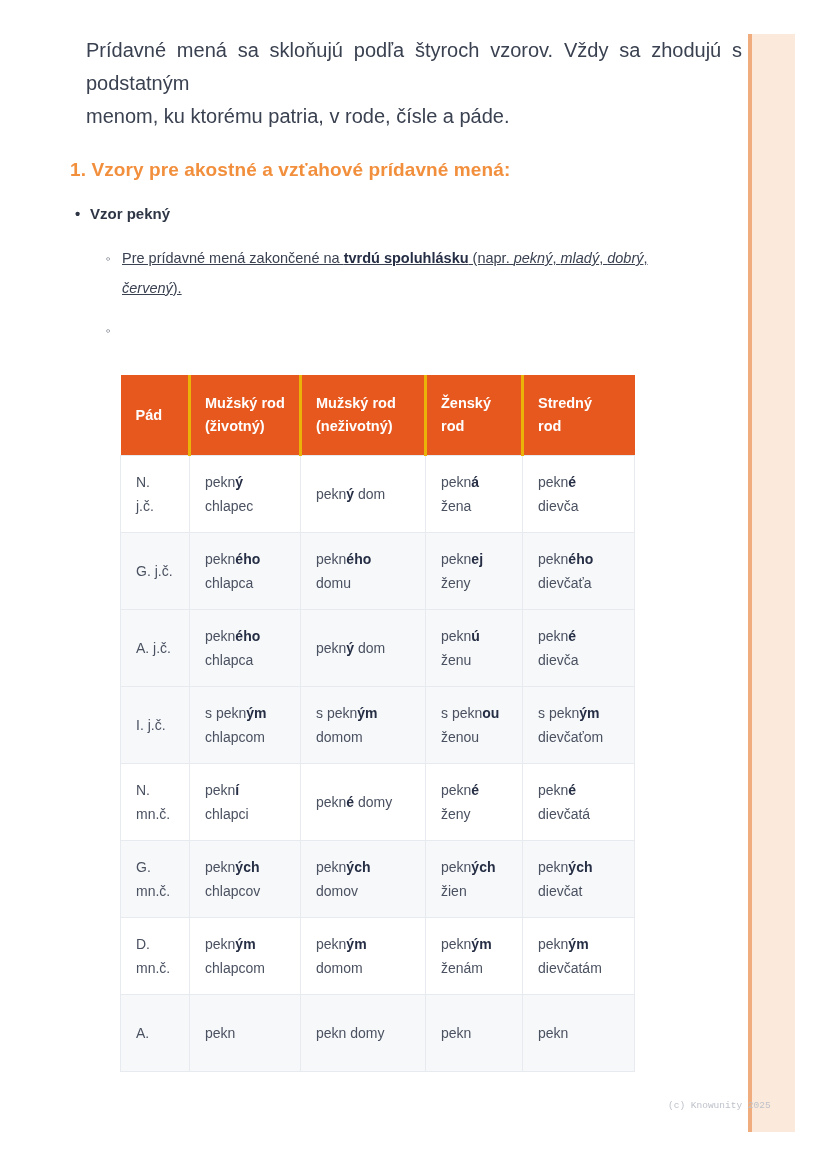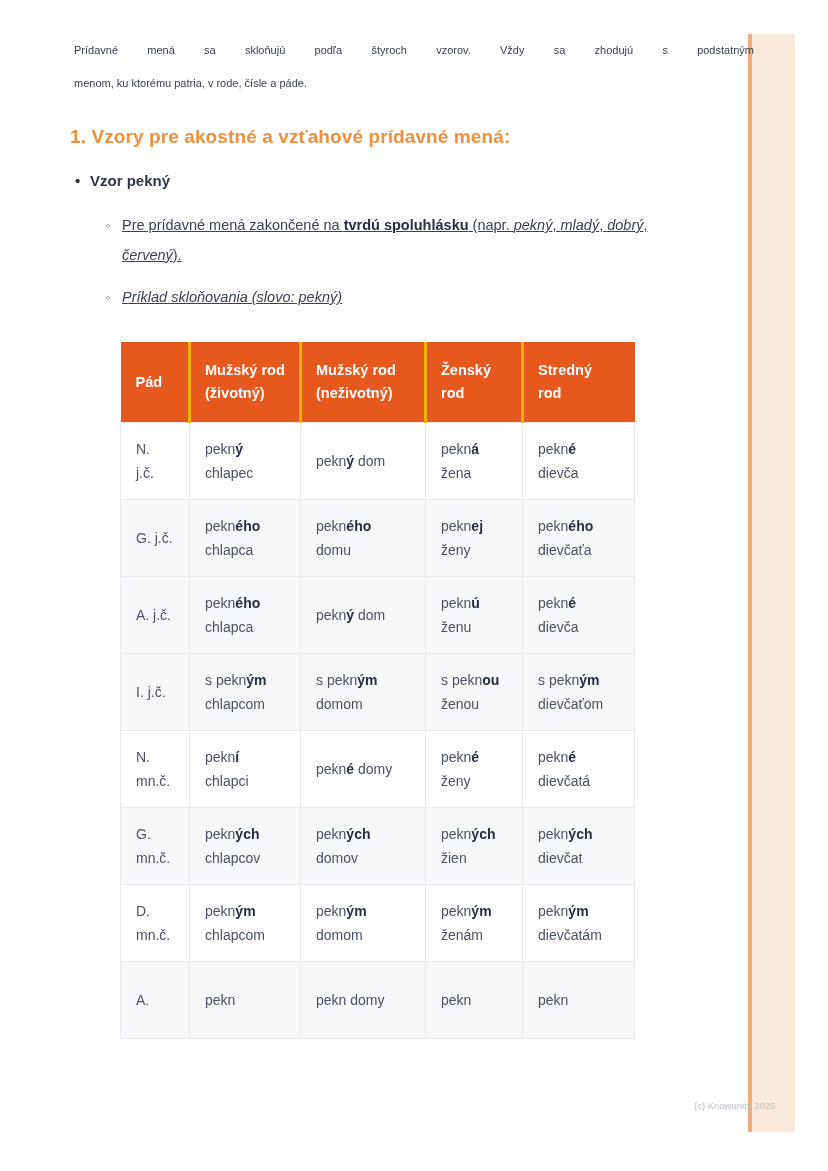--- a/index.html
+++ b/index.html
@@ -5,21 +5,21 @@
   html,body{margin:0;padding:0;}
   body{
     width:828px;height:1171px;background:#ffffff;position:relative;
     font-family:"Liberation Sans","DejaVu Sans",sans-serif;overflow:hidden;
     -webkit-font-smoothing:antialiased;
   }
   .clip{position:absolute;left:0;top:0;width:828px;height:1132px;overflow:hidden;}
   .stripe{position:absolute;left:748px;top:34px;width:43px;height:1098px;
     background:#FBE9DB;border-left:4px solid #F1AC7D;z-index:1;}
   .content{position:absolute;left:70px;top:34px;width:688px;z-index:2;}
-  .intro{margin:0 4px 26px;font-size:11px;line-height:33px;color:#3A4150;}
+  .intro{margin:0 16px 26px;font-size:20px;line-height:33px;color:#3A4150;}
   .intro .jline{display:block;text-align:justify;text-align-last:justify;}
   .intro .nline{display:block;}
   .heading{margin:0 0 24px;font-size:19px;font-weight:bold;color:#F28F3D;letter-spacing:.1px;}
   .li{display:flex;color:#3A4150;}
   .li .mark{flex:0 0 auto;}
   .li1{padding-left:5px;margin-bottom:21px;font-size:15px;font-weight:bold;color:#2E3646;}
   .li1 .mark{width:15px;font-size:15px;}
   .li2{padding-left:36px;margin-bottom:12px;font-size:14.5px;line-height:30px;}
   .li2 .mark{width:16px;font-size:13px;padding-top:1px;color:#4A5160;}
   .li2 .txt{max-width:570px;text-decoration:underline;}
@@ -35,21 +35,21 @@
   }
   thead th:first-child{border-left:none;padding-left:15px;}
   tbody td{
     height:76px;vertical-align:middle;text-align:left;
     padding:0 8px 0 15px;line-height:24px;color:#4A5160;
     border:1px solid #E7EAEF;background:#ffffff;
   }
   tbody tr.alt td{background:#F7F8FA;}
   tbody td b{color:#252E44;}
   .pad-cell{color:#4A5160;}
-  .watermark{position:absolute;left:694px;top:1100px;font-size:9.5px;color:#BEC2CA;z-index:3;}
+  .watermark{position:absolute;left:668px;top:1100px;font-size:9.5px;color:#BEC2CA;z-index:3;font-family:Liberation Mono, monospace;}
 </style>
 </head>
 <body>
 
 <div class="clip">
   <div class="stripe"></div>
 
   <div class="content">
     <p class="intro">
       <span class="jline">Prídavné mená sa skloňujú podľa štyroch vzorov. Vždy sa zhodujú s podstatným</span>
@@ -63,21 +63,20 @@
       <span class="txt">Vzor pekný</span>
     </div>
 
     <div class="li li2">
       <span class="mark">◦</span>
       <span class="txt">Pre prídavné mená zakončené na <b>tvrdú spoluhlásku</b> (napr. <i>pekný</i>, <i>mladý</i>, <i>dobrý</i>, <i>červený</i>).</span>
     </div>
 
     <div class="li li2 italic">
       <span class="mark">◦</span>
-      <span class="txt"><i>Príklad skloňovania (slovo: pekný)</i></span>
     </div>
 
     <table>
       <colgroup>
         <col style="width:69px">
           <col style="width:111px">
           <col style="width:125px">
         <col style="width:97px">
           <col style="width:112px">
       </colgroup>

